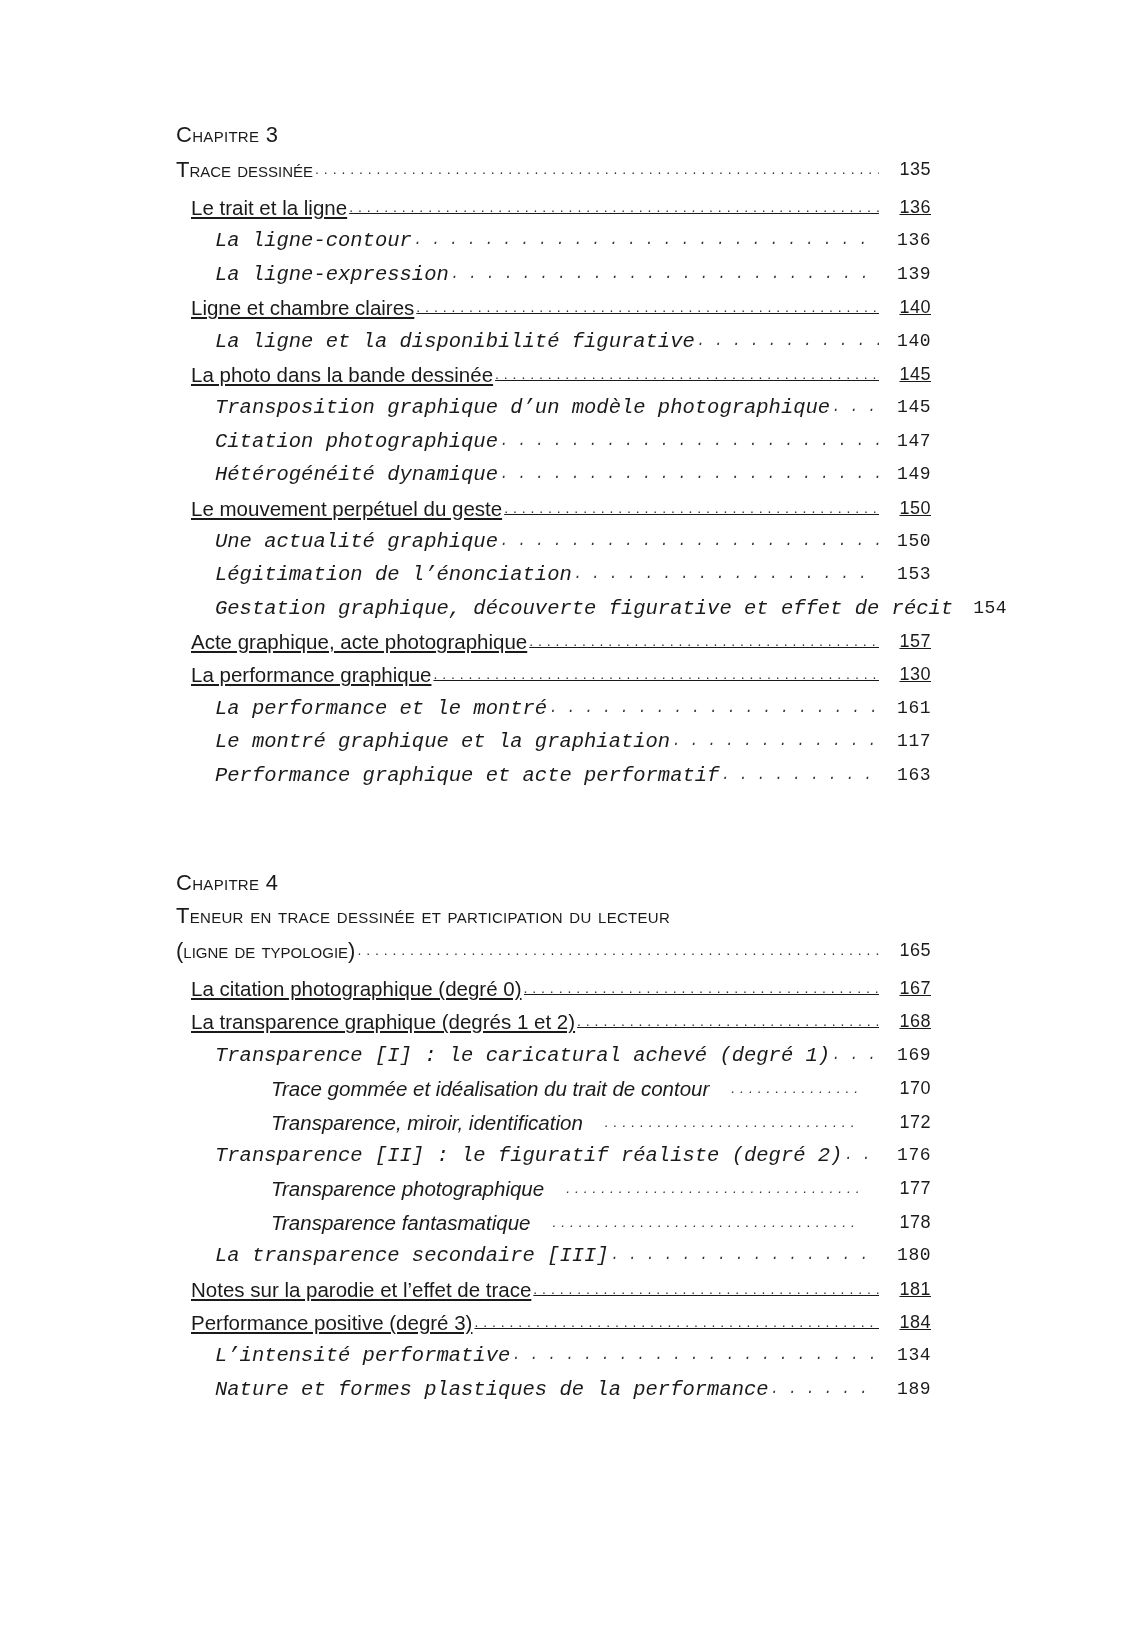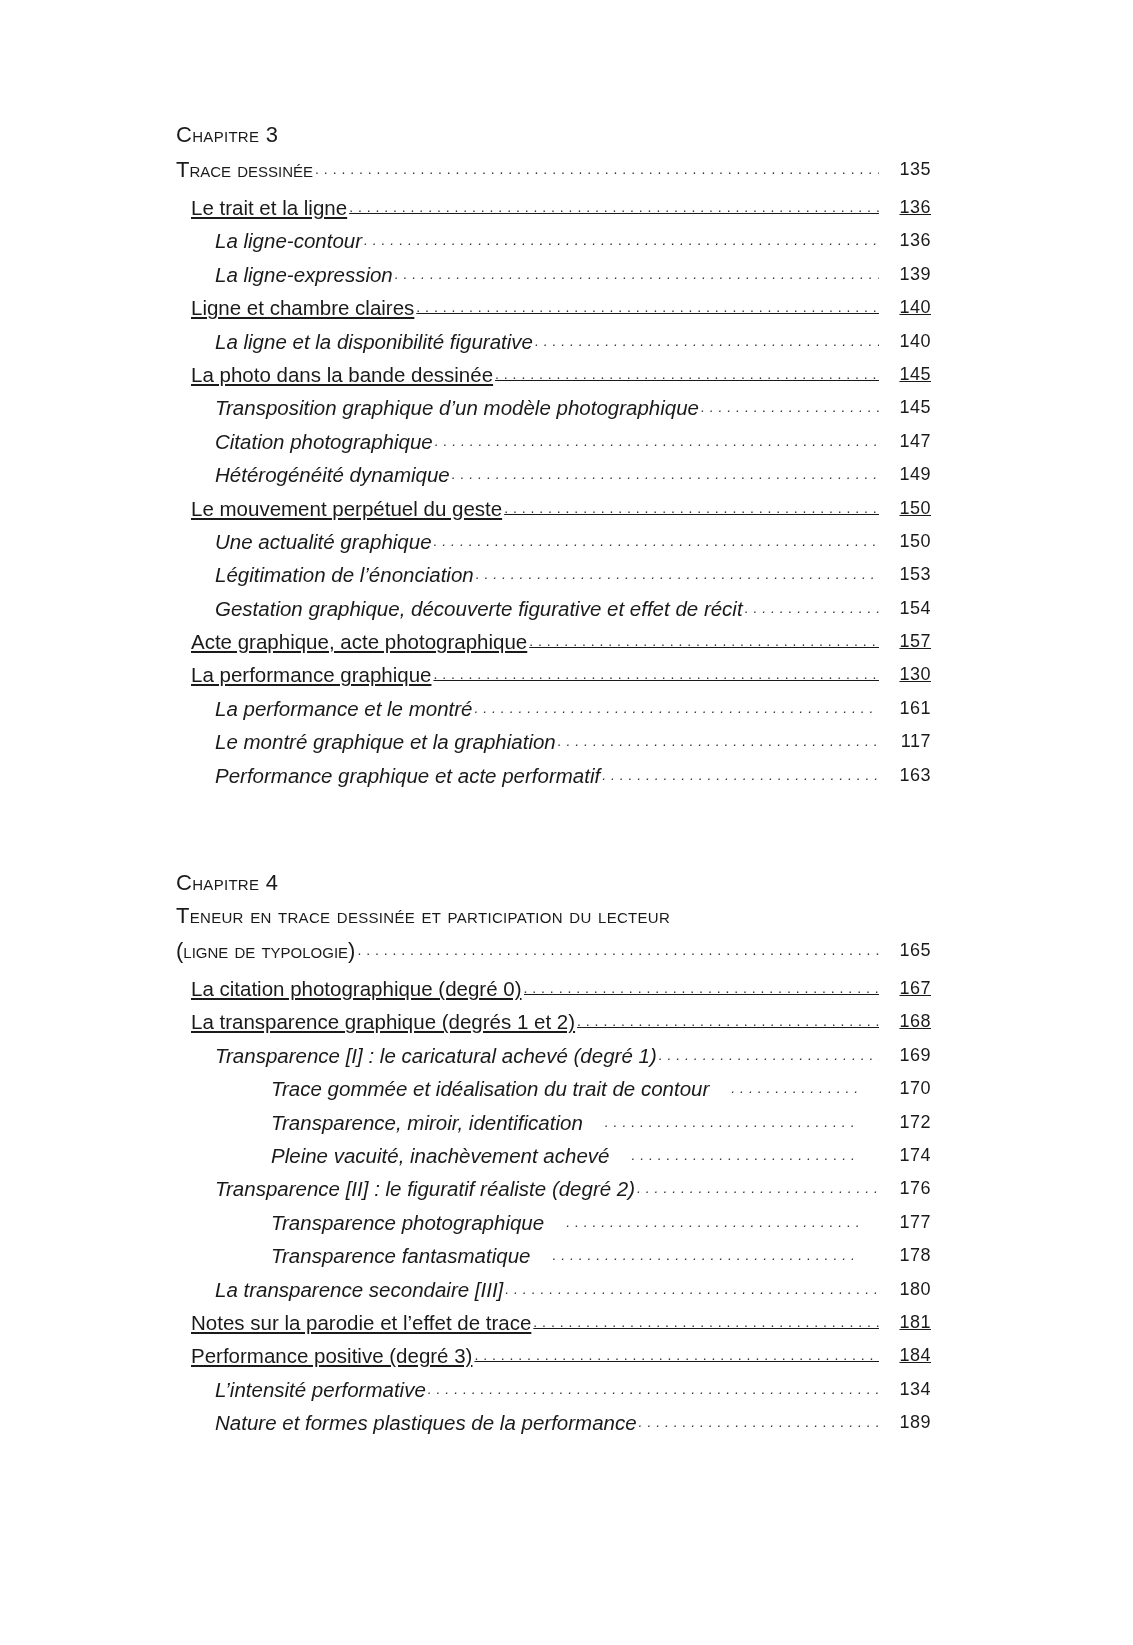--- a/index.html
+++ b/index.html
@@ -25,21 +25,21 @@
   .row .dots {
     flex: 1 1 auto; overflow: hidden; margin: 0 6px 0 2px;
     letter-spacing: 3.2px; color: #333; font-size: 14px;
   }
   .row .dots::before {
     content: ". . . . . . . . . . . . . . . . . . . . . . . . . . . . . . . . . . . . . . . . . . . . . . . . . . . . . . . . . . . . . . . . . . . . . . . . . . . . . . . . . . . . . . . . . . . . . . . . . . . .";
     letter-spacing: 0; word-spacing: 1px;
   }
   .row .pg { flex: 0 0 46px; text-align: right; font-size: 18px; letter-spacing: 0.5px; }
   .l1 { padding-left: 15px; text-decoration: underline; }
-  .l2 { padding-left: 39px; font-style: italic; }
+  .l2 { padding-left: 39px; font-style: italic; font-family: Liberation Mono, monospace; }
   .l3 { padding-left: 95px; font-style: italic; gap: 20px; }
   .l2 .pg, .l3 .pg { font-style: normal; }
 </style>
 </head>
 <body>
 
 <div class="page">
   <div class="chapter ch3">
     <div class="ch-label">Chapitre 3</div>
     <div class="titles"></div>
@@ -171,25 +171,20 @@
         <div class="row l3">
           <span class="t">Trace gommée et idéalisation du trait de contour</span>
           <span class="dots"></span>
           <span class="pg">170</span>
         </div>
         <div class="row l3">
           <span class="t">Transparence, miroir, identification</span>
           <span class="dots"></span>
           <span class="pg">172</span>
         </div>
-        <div class="row l3">
-          <span class="t">Pleine vacuité, inachèvement achevé</span>
-          <span class="dots"></span>
-          <span class="pg">174</span>
-        </div>
         <div class="row l2">
           <span class="t">Transparence [II] : le figuratif réaliste (degré 2)</span>
           <span class="dots"></span>
           <span class="pg">176</span>
         </div>
         <div class="row l3">
           <span class="t">Transparence photographique</span>
           <span class="dots"></span>
           <span class="pg">177</span>
         </div>

